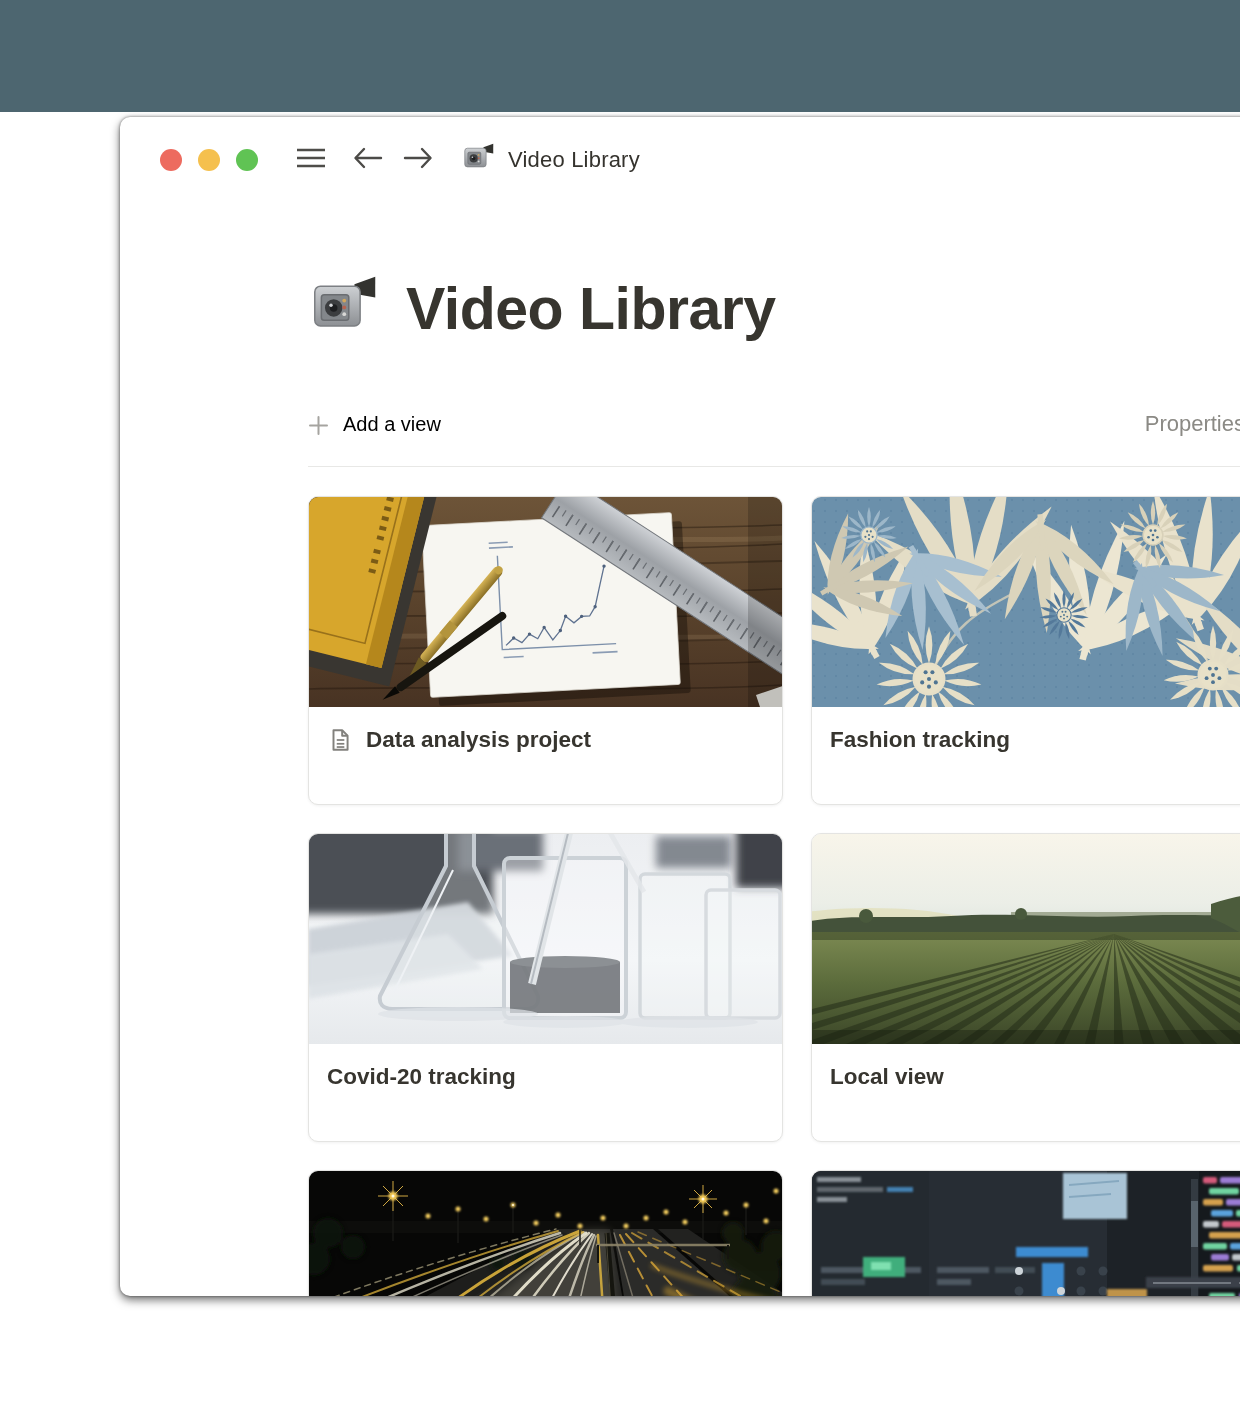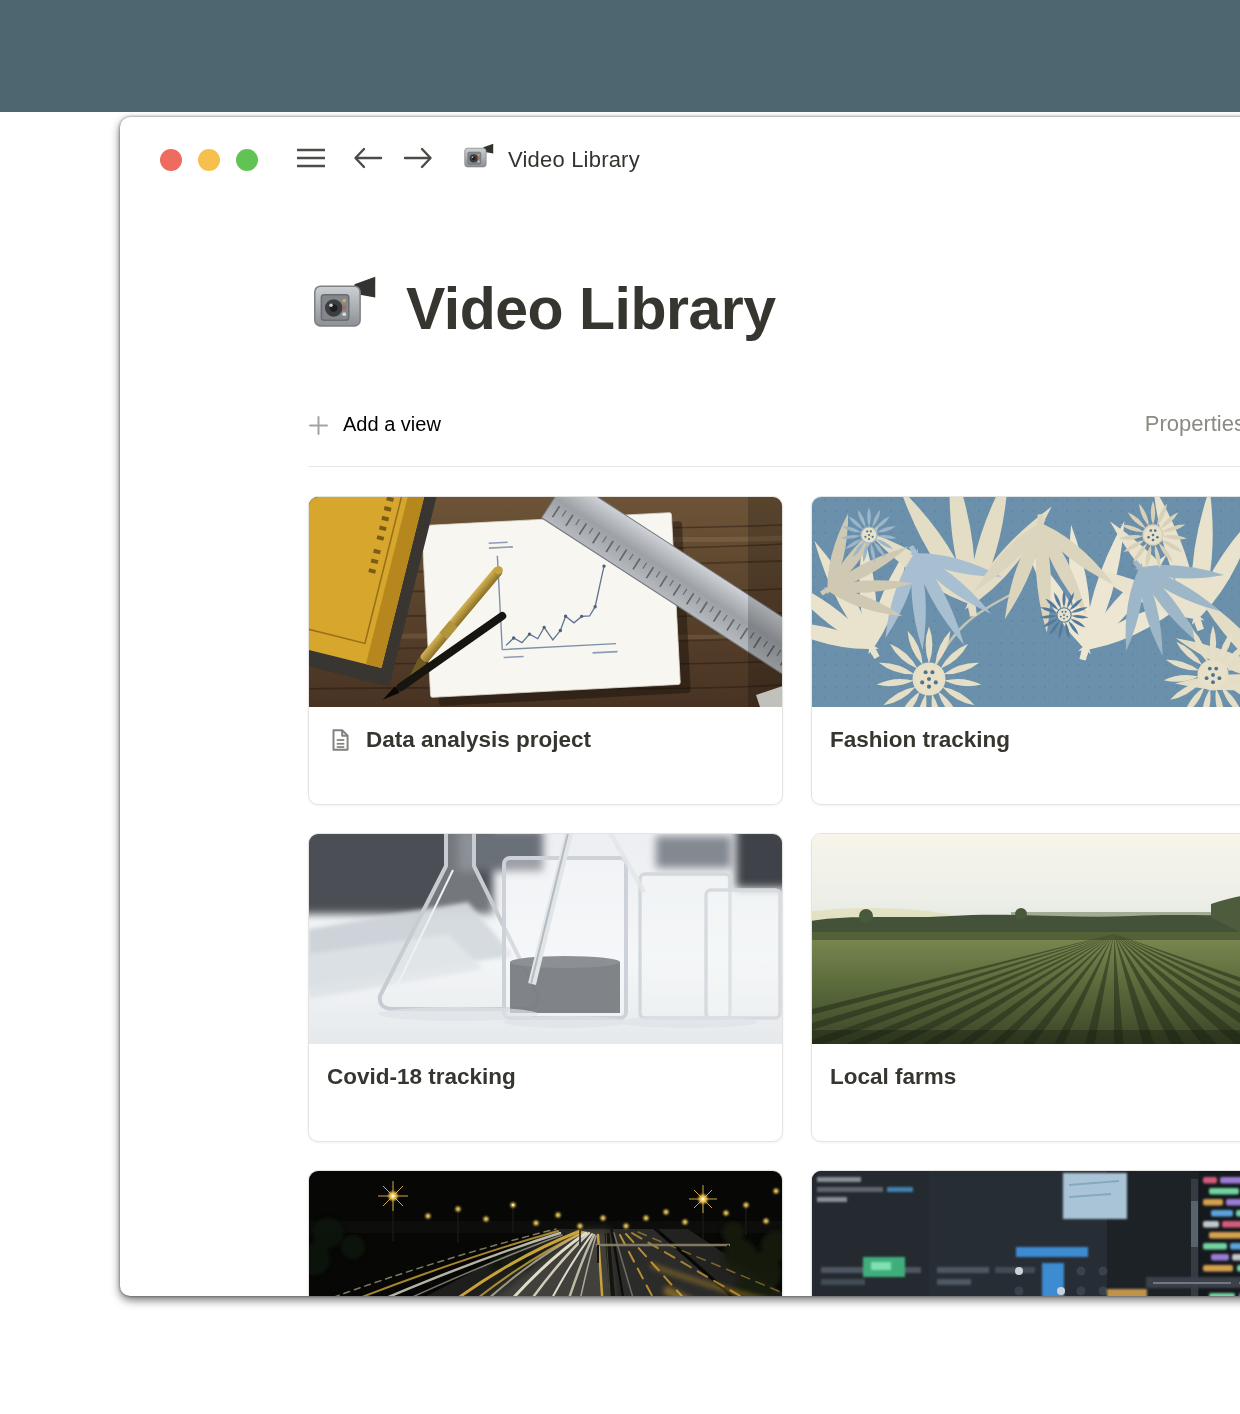--- a/index.html
+++ b/index.html
@@ -362,21 +362,21 @@
             <rect x="398" y="56" width="74" height="128" rx="5" fill="rgba(246,248,250,0.3)" stroke="#d7dbdf" stroke-width="3.5"></rect>
             <line x1="300" y1="-5" x2="336" y2="58" stroke="#e4e7ea" stroke-width="5" opacity="0.8"></line>
             <g fill="#dfe3e7" opacity="0.7">
               <ellipse cx="150" cy="180" rx="80" ry="7"></ellipse>
                 <ellipse cx="257" cy="188" rx="62" ry="6"></ellipse>
               <ellipse cx="380" cy="188" rx="70" ry="6"></ellipse>
             </g>
           </svg>
         </div>
         <div class="card-label">
-          <span>Covid-18 tracking</span>
+          <span>Covid-20 tracking</span>
         </div>
       </div>
 
       <div class="card">
         <div class="card-img">
           <svg viewBox="0 0 475 210" preserveAspectRatio="xMidYMid slice">
             <defs>
               <linearGradient id="sky" x1="0" y1="0" x2="0" y2="1">
                 <stop offset="0" stop-color="#f8f5ea"></stop>
                   <stop offset="0.7" stop-color="#ebeee7"></stop>
@@ -416,21 +416,21 @@
               <polygon points="303,100 464,214 484,214"></polygon>
                 <polygon points="303,100 504,214 526,214"></polygon>
               <polygon points="303,100 550,214 576,214"></polygon>
                 <polygon points="303,100 604,214 634,214"></polygon>
             </g>
             <rect x="0" y="98" width="475" height="8" fill="rgba(40,50,26,0.45)"></rect>
             <rect x="0" y="196" width="475" height="14" fill="rgba(18,24,12,0.35)"></rect>
           </svg>
         </div>
         <div class="card-label">
-          <span>Local farms</span>
+          <span>Local view</span>
         </div>
       </div>
 
       <div class="card">
         <div class="card-img">
           <svg viewBox="0 0 475 210" preserveAspectRatio="xMidYMid slice">
             <defs>
               <filter id="hb1" x="-80%" y="-80%" width="260%" height="260%">
                   <feGaussianBlur stdDeviation="1.3"></feGaussianBlur>
                 </filter>

